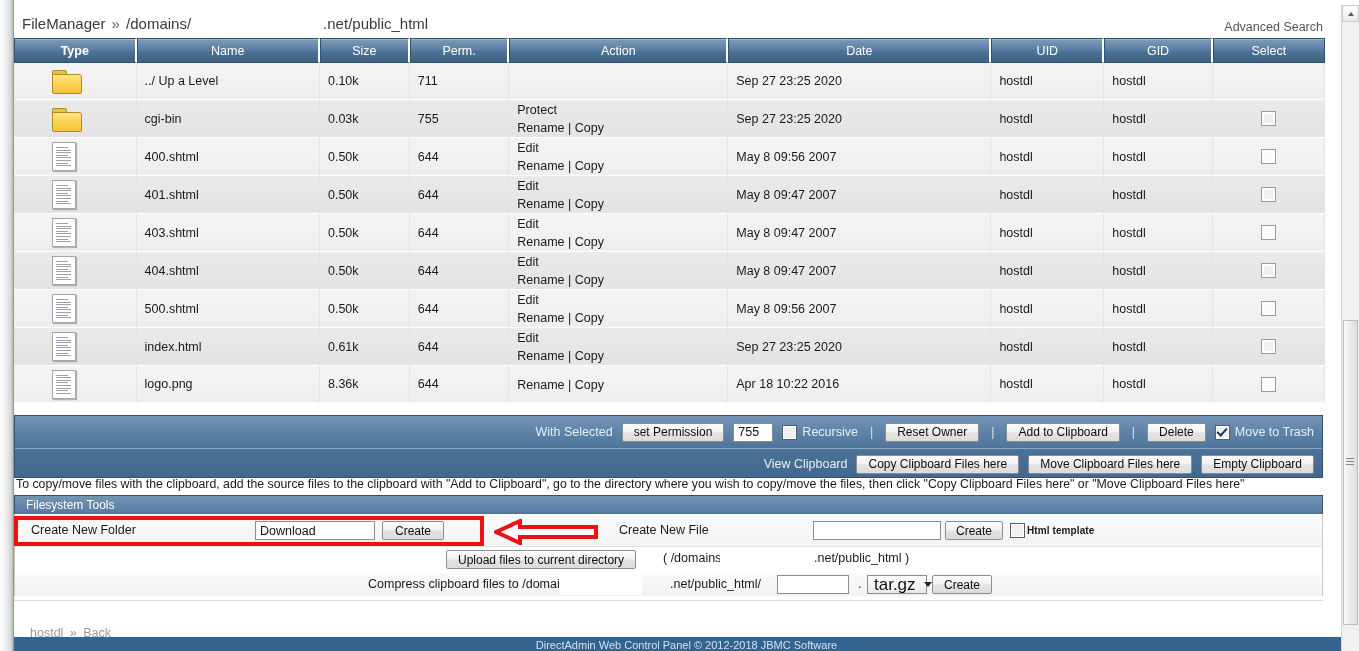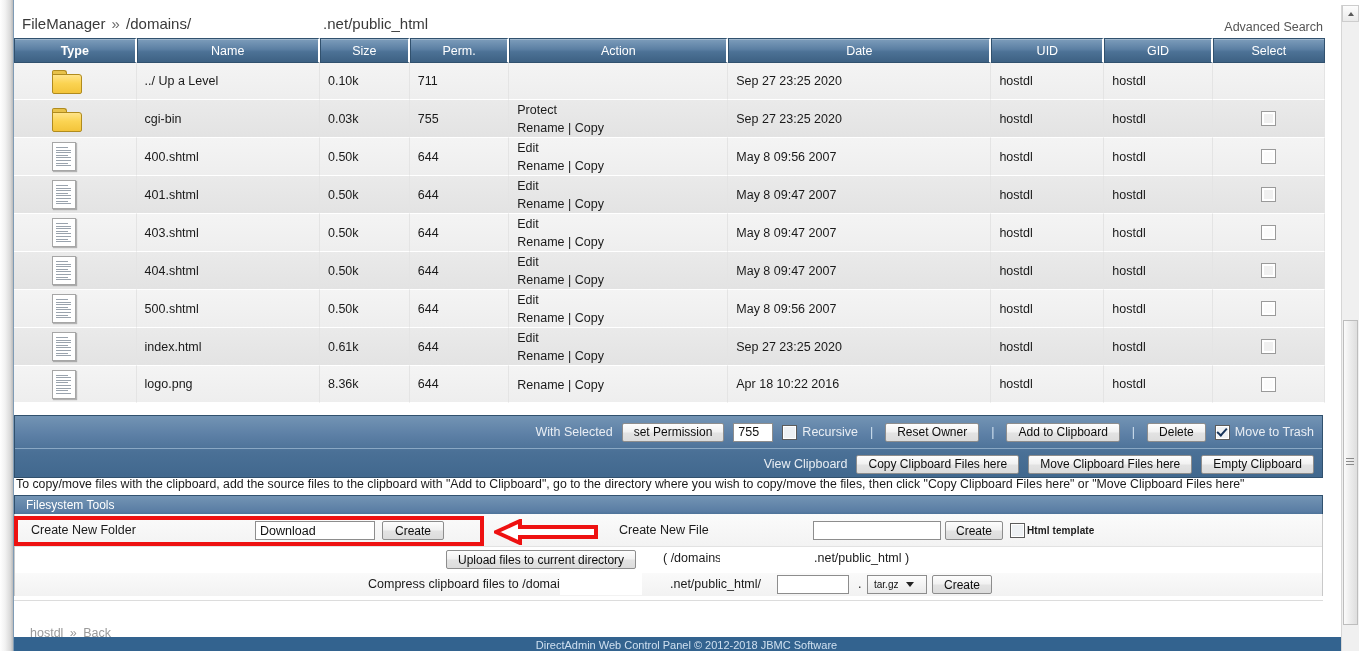--- a/index.html
+++ b/index.html
@@ -127,21 +127,21 @@
     background:linear-gradient(to bottom,#fdfdfd,#eaeaea);border:1px solid #cdcdcd;box-sizing:border-box;}
   .sb-up:after{content:"";position:absolute;left:5px;top:6px;border-left:3px solid transparent;
     border-right:3px solid transparent;border-bottom:4px solid #5a5a5a;}
   .sb-thumb{position:absolute;left:1px;top:315px;width:15px;height:305px;
     background:linear-gradient(to right,#fbfbfb,#ededed 45%,#dedede 100%);border:1px solid #bdbdbd;box-sizing:border-box;}
   .sb-grip{position:absolute;left:4px;top:453px;width:8px;height:7px;}
   .sb-grip i{display:block;height:1px;background:#8a8a8a;margin-bottom:2px;}
 
   .select-ctl{display:inline-flex;align-items:center;height:19px;padding:0 4px 0 6px;
     border:1px solid #8d8d8d;background:linear-gradient(to bottom,#fdfdfd,#e9e9e9);
-    font-size:10px;color:#111;gap:8px;box-sizing:border-box;}
+    font-size:17px;color:#111;gap:8px;box-sizing:border-box;}
   .caret{width:0;height:0;border-left:4px solid transparent;border-right:4px solid transparent;
     border-top:5px solid #222;}
   .tiny{font-size:10px;font-weight:bold;color:#1a1a1a;letter-spacing:.1px;}
 </style>
 </head>
 <body>
 
 <div class="page">
 
   <div class="left-gutter"></div>

